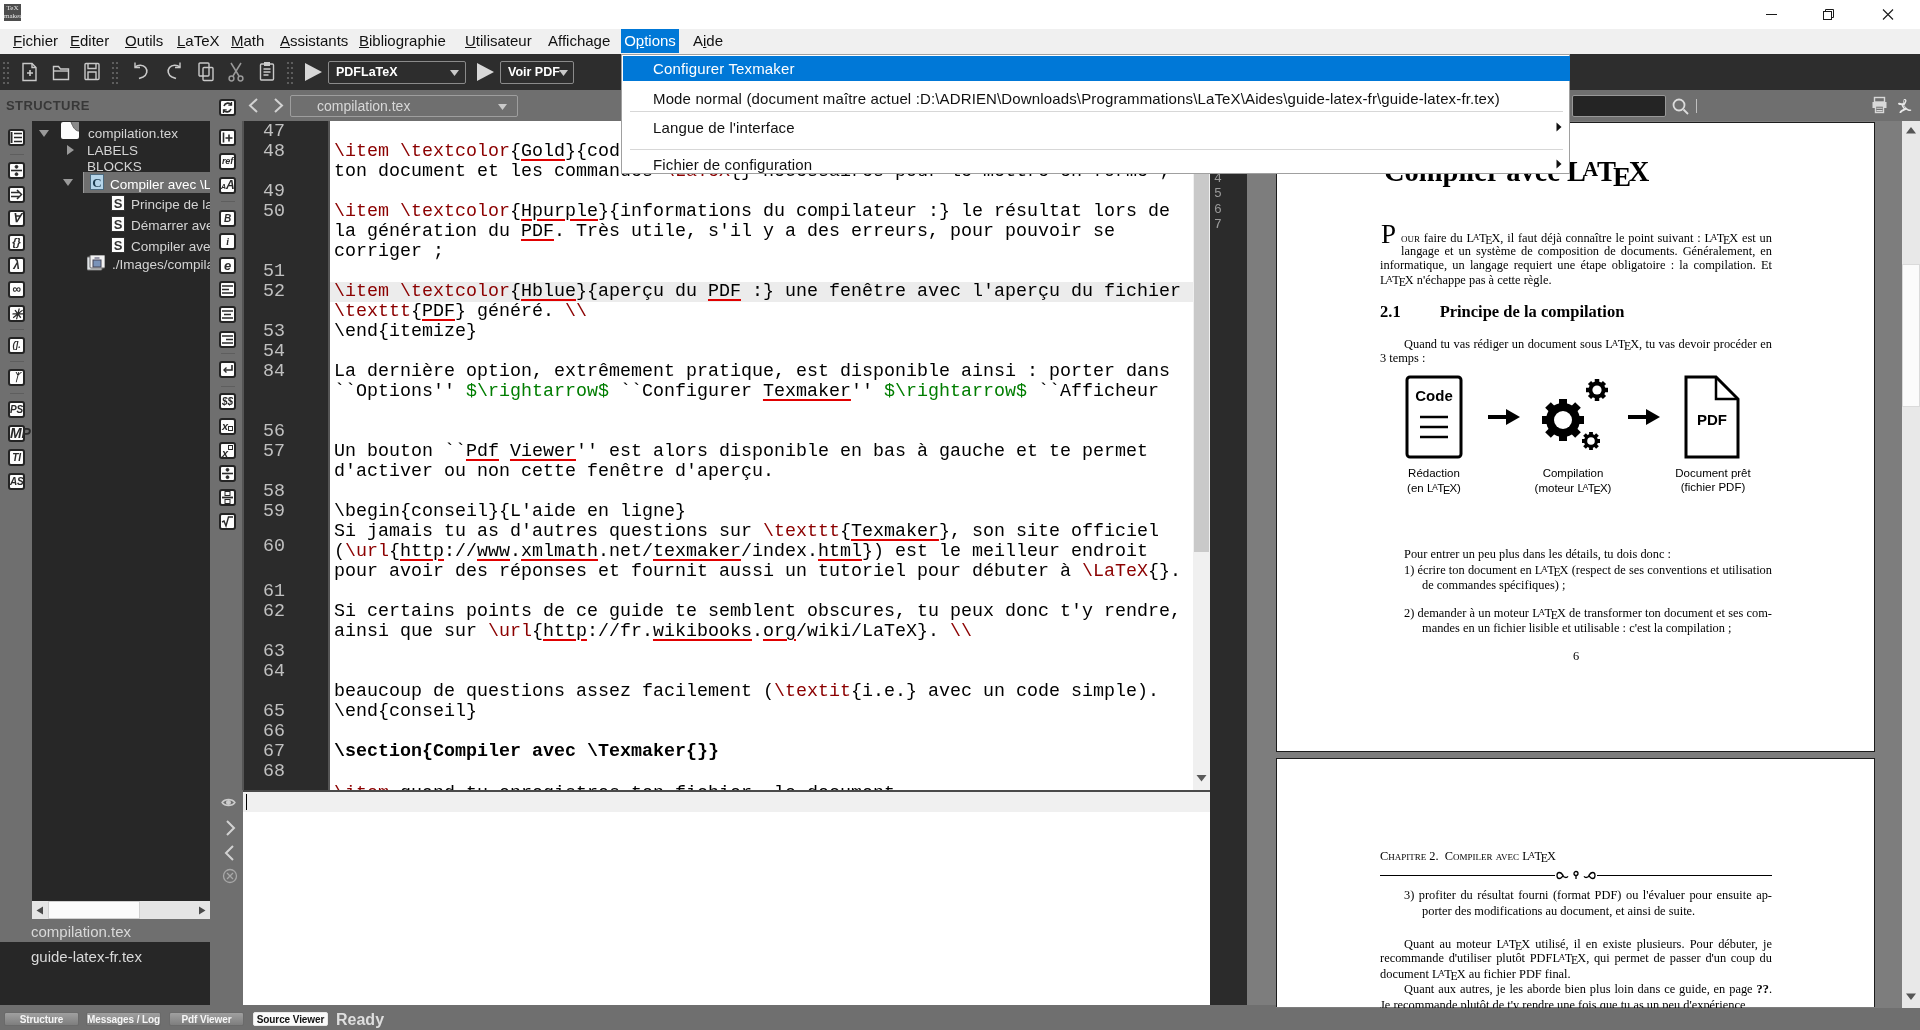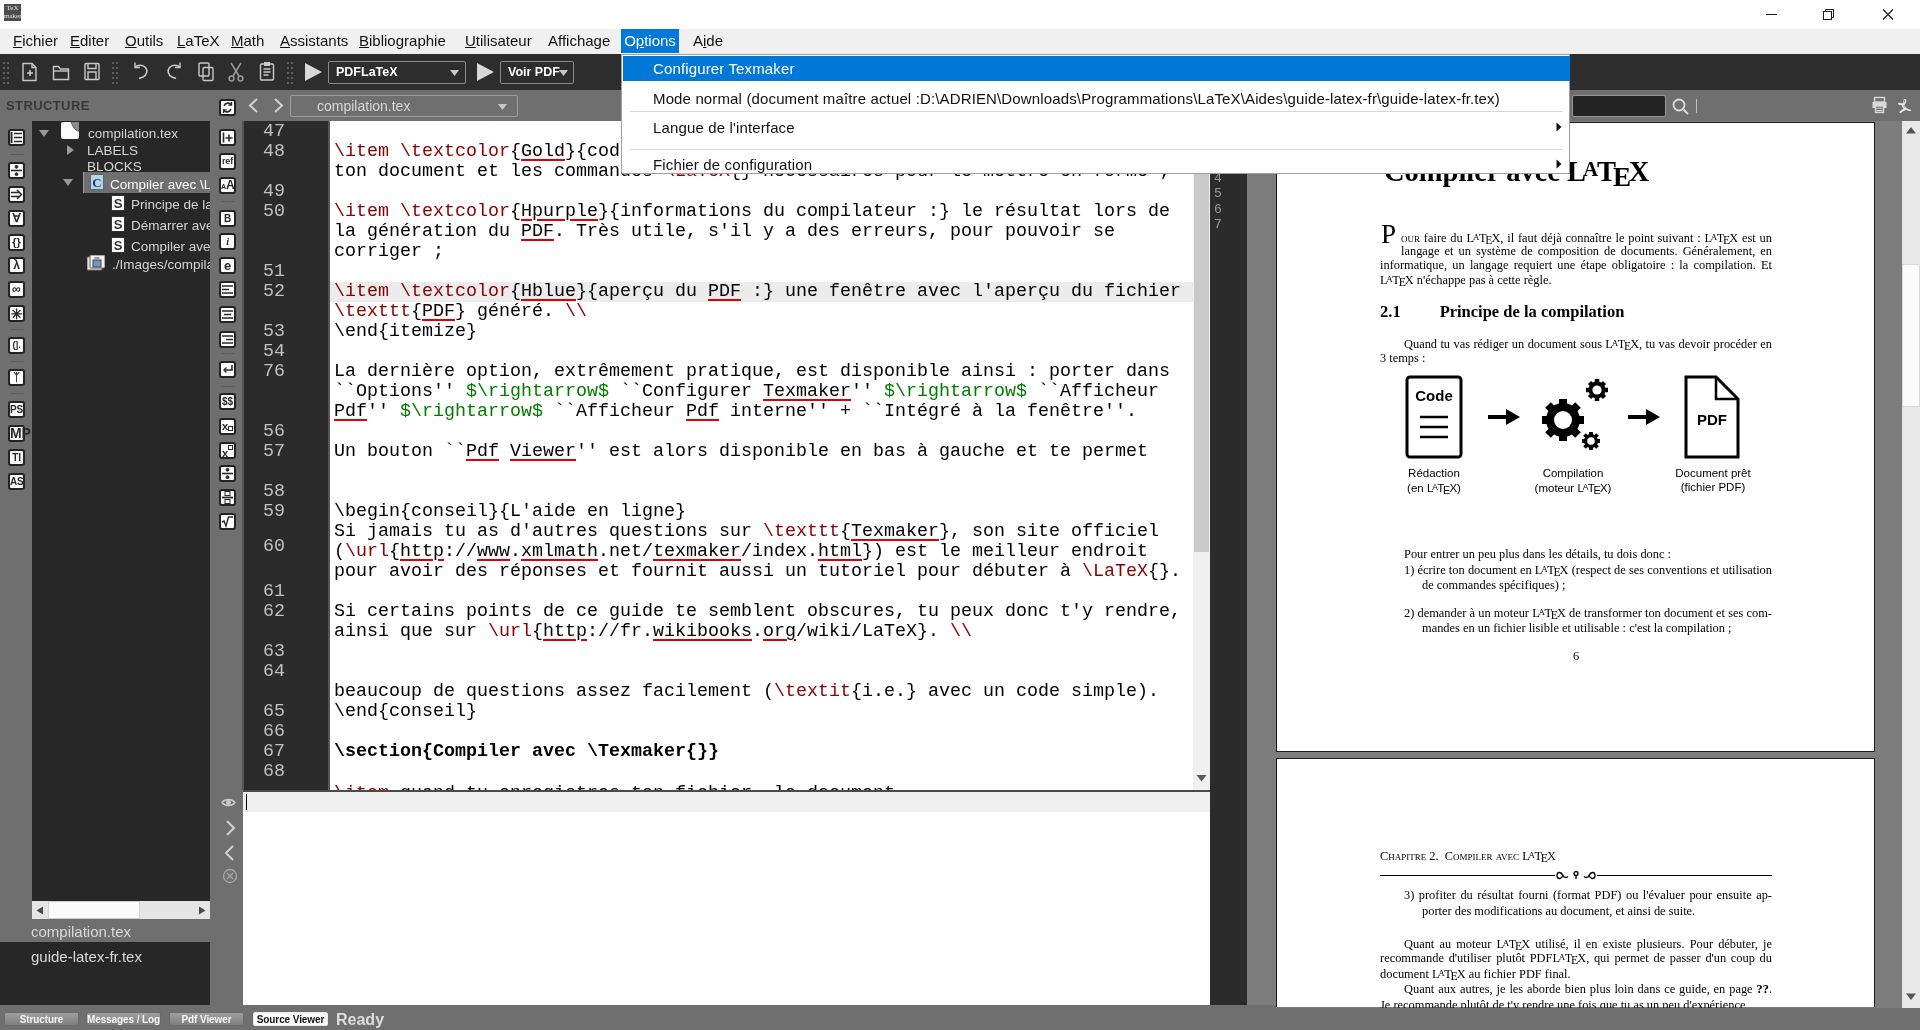--- a/index.html
+++ b/index.html
@@ -10,21 +10,21 @@
   #titlebar { position:absolute; left:0; top:0; width:1920px; height:29px; background:#ffffff; }
   #texicon { position:absolute; left:4px; top:4px; width:17px; height:17px; background:#4d4d4d; color:#e8e8e8; font-size:7px; text-align:center; line-height:8px; font-family:"Liberation Serif",serif; }
   .winbtn { position:absolute; top:0; width:45px; height:29px; }
   
   #menubar { position:absolute; left:0; top:29px; width:1920px; height:25px; background:#f0f0f0; }
   .mitem { position:absolute; top:0; height:24px; line-height:24px; font-size:15px; color:#111; white-space:pre; }
   
   #toolbar { position:absolute; left:0; top:54px; width:1920px; height:36px; background:#2d2d2d; }
   .tbi { position:absolute; top:5px; }
   .combo { position:absolute; top:7px; height:23px; border:1px solid #8a8a8a; border-radius:2px; color:#fff; font-size:12.5px; font-weight:bold; line-height:21px; }
-  .sic { position:absolute; width:17px; height:17px; background:#fdfdfd; border:2px solid #242424; border-radius:3px; color:#2a2a2a; font-size:10px; letter-spacing:-0.1px; font-weight:bold; text-align:center; line-height:13px; }
+  .sic { position:absolute; width:17px; height:17px; background:#fdfdfd; border:2px solid #242424; border-radius:3px; color:#2a2a2a; font-size:10px; letter-spacing:-0.1px; font-weight:bold; text-align:center; line-height:13px;font-style:italic; }
   .sep { position:absolute; width:14px; height:1px; background:#818181; border-bottom:1px solid #5e5e5e; }
   
   #tabbar { position:absolute; left:0; top:90px; width:1920px; height:31px; background:#6f6f6f; }
   #structlbl { position:absolute; left:6px; top:98px; font-size:13px; font-weight:bold; color:#383838; letter-spacing:0.4px; }
   #tree { position:absolute; left:32px; top:121px; width:178px; height:780px; background:#272727; overflow:hidden; }
   .trow { position:absolute; font-size:13.5px; line-height:17px; color:#d4d4d4; white-space:pre; }
   #treehsb { position:absolute; left:32px; top:901px; width:178px; height:18px; background:#e5e5e5; }
   #filelist1 { position:absolute; left:31px; top:923px; font-size:15px; color:#d9d9d9; }
   #filelist { position:absolute; left:0px; top:942px; width:210px; height:63px; background:#272727; }
   #filelist2 { position:absolute; left:31px; top:948px; font-size:15px; color:#d9d9d9; }
@@ -322,21 +322,21 @@
 <div id="filelist2">guide-latex-fr.tex</div>
 <div id="gutter">
   <div class="ln" style="top:1px">47</div>
     <div class="ln" style="top:21px">48</div>
   <div class="ln" style="top:61px">49</div>
     <div class="ln" style="top:81px">50</div>
   <div class="ln" style="top:141px">51</div>
     <div class="ln" style="top:161px">52</div>
   <div class="ln" style="top:201px">53</div>
     <div class="ln" style="top:221px">54</div>
-  <div class="ln" style="top:241px">76</div>
+  <div class="ln" style="top:241px">84</div>
     <div class="ln" style="top:301px">56</div>
   <div class="ln" style="top:321px">57</div>
     <div class="ln" style="top:361px">58</div>
   <div class="ln" style="top:381px">59</div>
     <div class="ln" style="top:416px">60</div>
   <div class="ln" style="top:461px">61</div>
     <div class="ln" style="top:481px">62</div>
   <div class="ln" style="top:521px">63</div>
     <div class="ln" style="top:541px">64</div>
   <div class="ln" style="top:581px">65</div>
@@ -349,22 +349,22 @@
   <div class="r" style="top:21px"><span class="c">\item</span> <span class="c">\textcolor</span>{<span class="u">Gold</span>}{code <span class="c">\LaTeX</span>{} :} il s'agit du code que tu écris dans</div>
   <div class="r" style="top:41px">ton document et les commandes <span class="c">\LaTeX</span>{} nécessaires pour le mettre en forme ;</div>
   <div class="r" style="top:81px"><span class="c">\item</span> <span class="c">\textcolor</span>{<span class="u">Hpurple</span>}{informations du compilateur :} le résultat lors de</div>
   <div class="r" style="top:101px">la génération du <span class="u">PDF</span>. Très utile, s'il y a des erreurs, pour pouvoir se</div>
   <div class="r" style="top:121px">corriger ;</div>
   <div class="r" style="top:161px"><span class="c">\item</span> <span class="c">\textcolor</span>{<span class="u">Hblue</span>}{aperçu du <span class="u">PDF</span> :} une fenêtre avec l'aperçu du fichier</div>
   <div class="r" style="top:181px"><span class="c">\texttt</span>{<span class="u">PDF</span>} généré. <span class="c">\\</span></div>
   <div class="r" style="top:201px"><span class="k">\end</span>{itemize}</div>
   <div class="r" style="top:241px">La dernière option, extrêmement pratique, est disponible ainsi : porter dans</div>
   <div class="r" style="top:261px">``Options'' <span class="m">$\rightarrow$</span> ``Configurer <span class="u">Texmaker</span>'' <span class="m">$\rightarrow$</span> ``Afficheur</div>
-  <div class="r" style="top:281px"><span class="u">Pdf</span>'' <span class="m">$\rightarrow$</span> ``Afficheur <span class="u">Pdf</span> interne'' + ``Intégré à la fenêtre''.</div>
   <div class="r" style="top:321px">Un bouton ``<span class="u">Pdf</span> <span class="u">Viewer</span>'' est alors disponible en bas à gauche et te permet</div>
+  <div class="r" style="top:341px">d'activer ou non cette fenêtre d'aperçu.</div>
   <div class="r" style="top:381px"><span class="k">\begin</span>{conseil}{L'aide en ligne}</div>
   <div class="r" style="top:401px">Si jamais tu as d'autres questions sur <span class="c">\texttt</span>{<span class="u">Texmaker</span>}, son site officiel</div>
   <div class="r" style="top:421px">(<span class="c">\url</span>{<span class="u">http</span>://<span class="u">www</span>.<span class="u">xmlmath</span>.net/<span class="u">texmaker</span>/index.<span class="u">html</span>}) est le meilleur endroit</div>
   <div class="r" style="top:441px">pour avoir des réponses et fournit aussi un tutoriel pour débuter à <span class="c">\LaTeX</span>{}.</div>
   <div class="r" style="top:481px">Si certains points de ce guide te semblent obscures, tu peux donc t'y rendre,</div>
   <div class="r" style="top:501px">ainsi que sur <span class="c">\url</span>{<span class="u">http</span>://fr.<span class="u">wikibooks</span>.<span class="u">org</span>/wiki/LaTeX}. <span class="c">\\</span></div>
   <div class="r" style="top:561px">beaucoup de questions assez facilement (<span class="c">\textit</span>{i.e.} avec un code simple).</div>
   <div class="r" style="top:581px"><span class="k">\end</span>{conseil}</div>
   <div class="r" style="top:621px; font-weight:bold"><span class="k">\section{Compiler avec \Texmaker{}}</span></div>
   <div class="r" style="top:663px"><span class="c">\item</span> quand tu enregistres ton fichier, le document</div>

